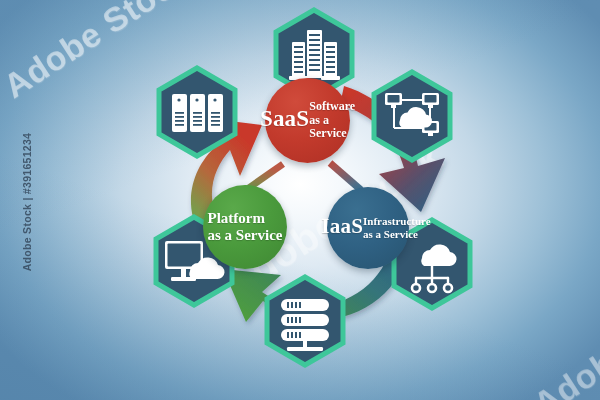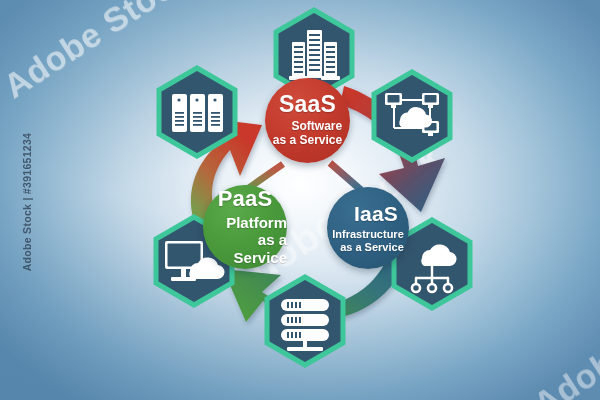--- a/index.html
+++ b/index.html
@@ -60,25 +60,26 @@
     opacity:.82;
   }
   
   .diagram{position:absolute;inset:0;}
   svg.layer{position:absolute;left:0;top:0;width:600px;height:400px;overflow:visible;}
 
   
   .node{
     position:absolute;
     border-radius:50%;
-    display:flex;flex-direction:column;
+    display:flex;flex-direction:row;
     align-items:center;justify-content:center;
-    color:#fff;text-align:right;
+    color:#fff;text-align:left;
     box-shadow:0 3px 7px rgba(20,40,60,.32);
     line-height:1;
+    font-family:Liberation Serif, serif;
   }
   .node .ttl{
     font-weight:bold;
     letter-spacing:.2px;
     text-shadow:0 1px 1px rgba(0,0,0,.22);
   }
   .node .sub{
     font-weight:bold;
     line-height:1.16;
     text-shadow:0 1px 1px rgba(0,0,0,.20);
@@ -369,21 +370,20 @@
 
     <div class="node" id="node-saas">
       <div class="ttl">SaaS</div>
       <div class="sub">
         <span>Software</span><br>
         <span>as a Service</span>
       </div>
     </div>
 
     <div class="node" id="node-paas">
-      <div class="ttl">PaaS</div>
       <div class="sub">
         <span>Platform</span><br>
         <span>as a Service</span>
       </div>
     </div>
 
     <div class="node" id="node-iaas">
       <div class="ttl">IaaS</div>
       <div class="sub">
         <span>Infrastructure</span><br>

